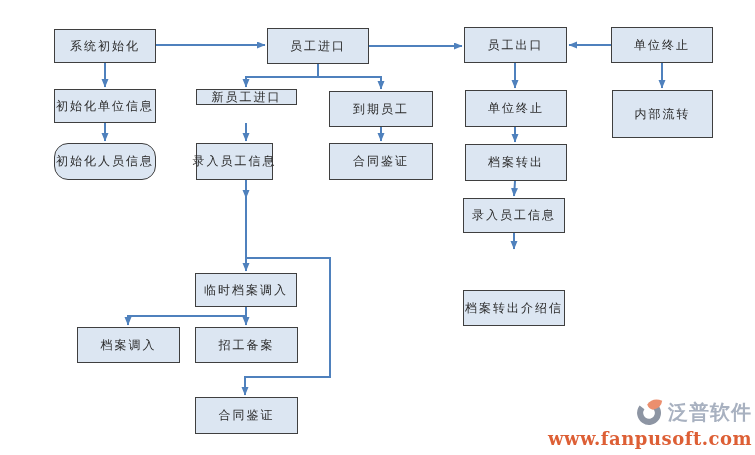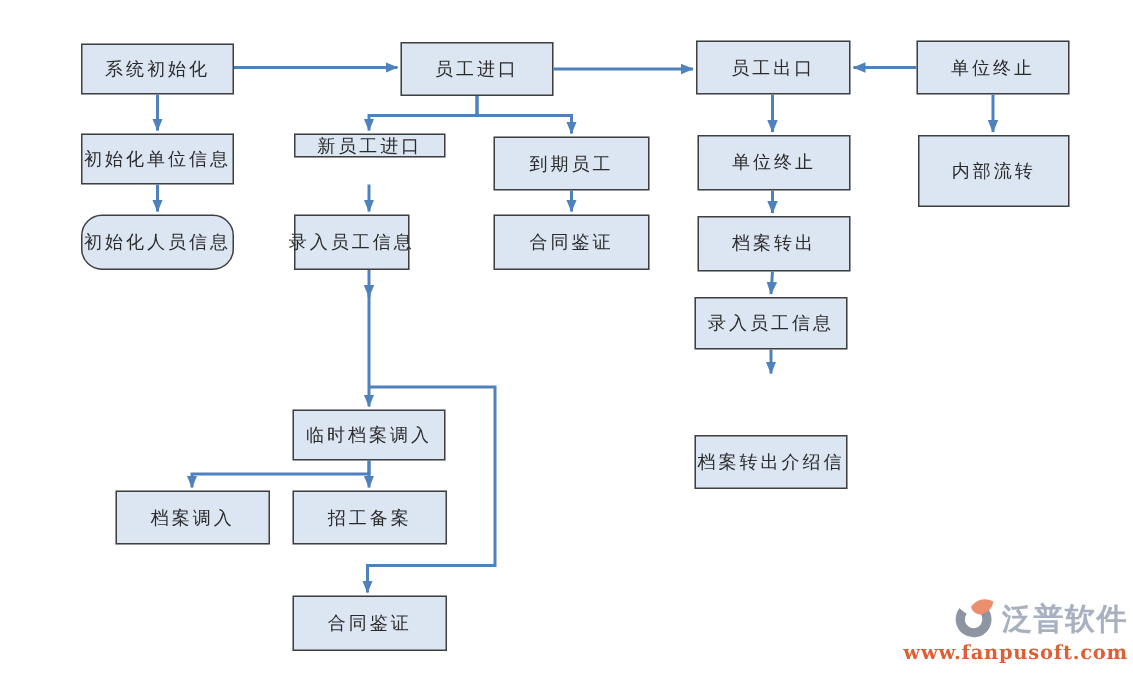--- a/index.html
+++ b/index.html
@@ -38,21 +38,21 @@
   }
   .brand-row { display: flex; align-items: center; }
   .brand-text {
     font-size: 20px;
     font-weight: bold;
     letter-spacing: 1px;
     line-height: 1.1;
   }
   .url-text {
     font-family: "DejaVu Serif", "Liberation Serif", serif;
-    font-size: 13px;
+    font-size: 18px;
     font-weight: bold;
     letter-spacing: 0.5px;
     margin-top: 0px;
   }
 </style>
 </head>
 <body>
 
 <div id="canvas" style="background: rgb(255, 255, 255);">
 

